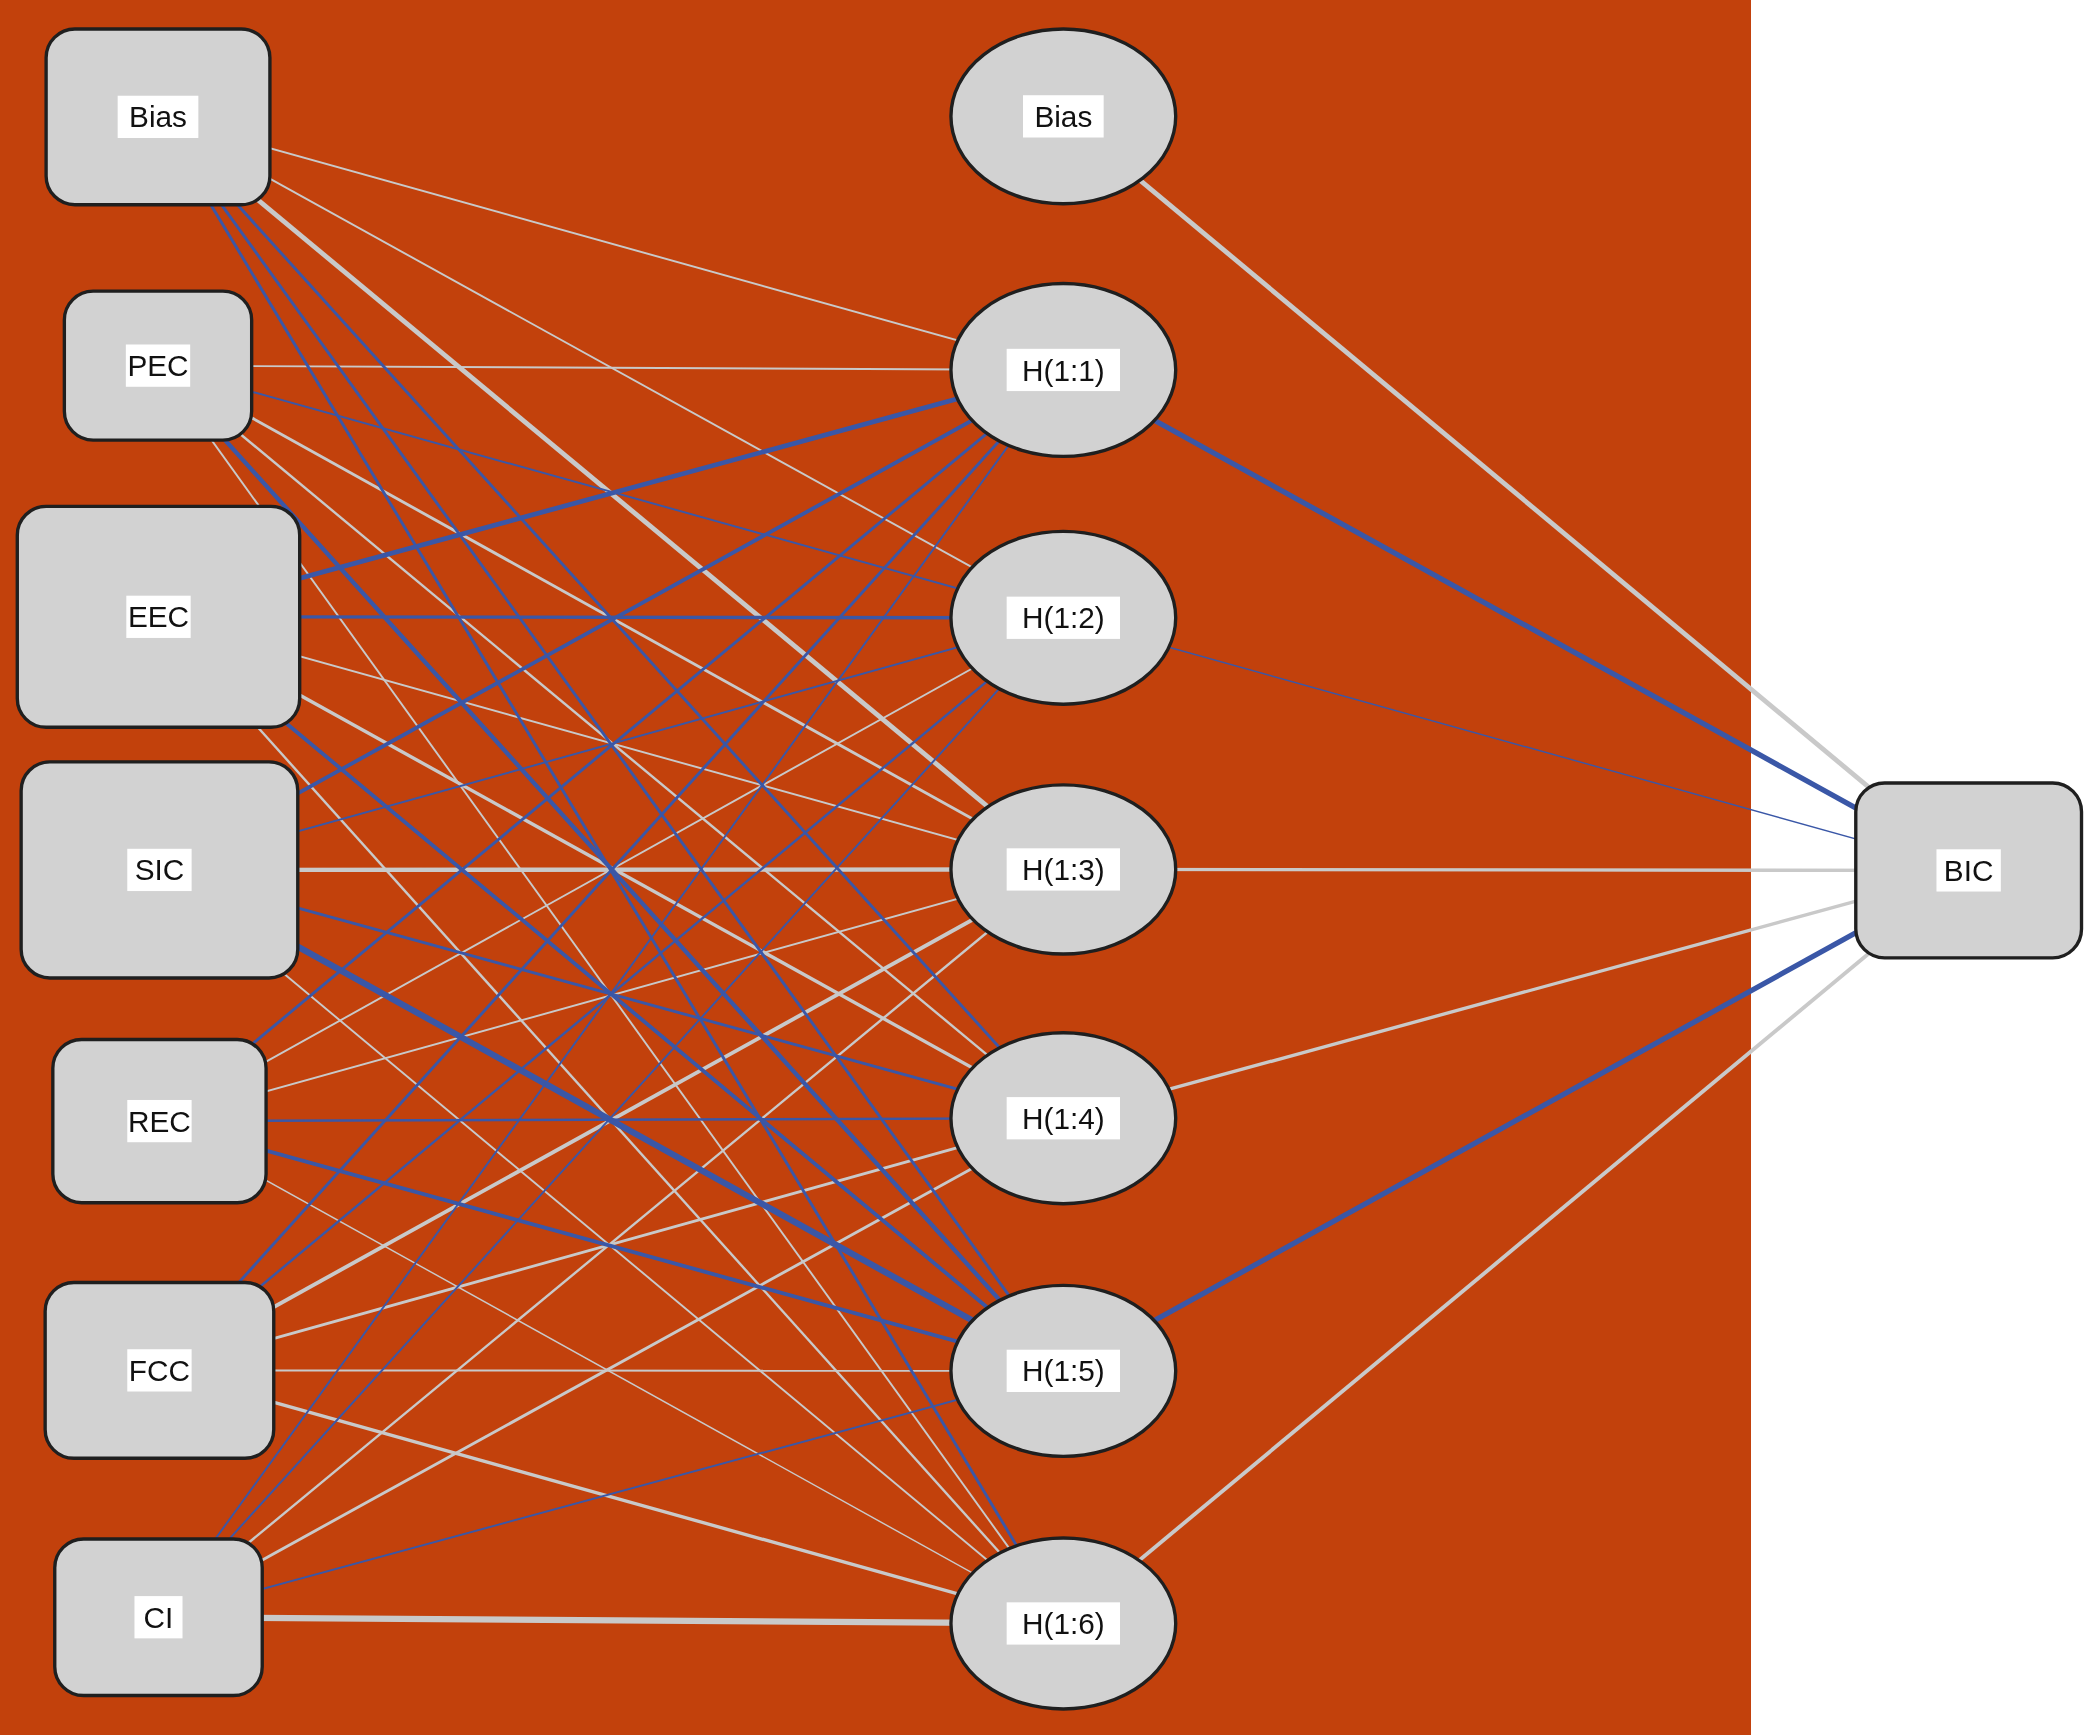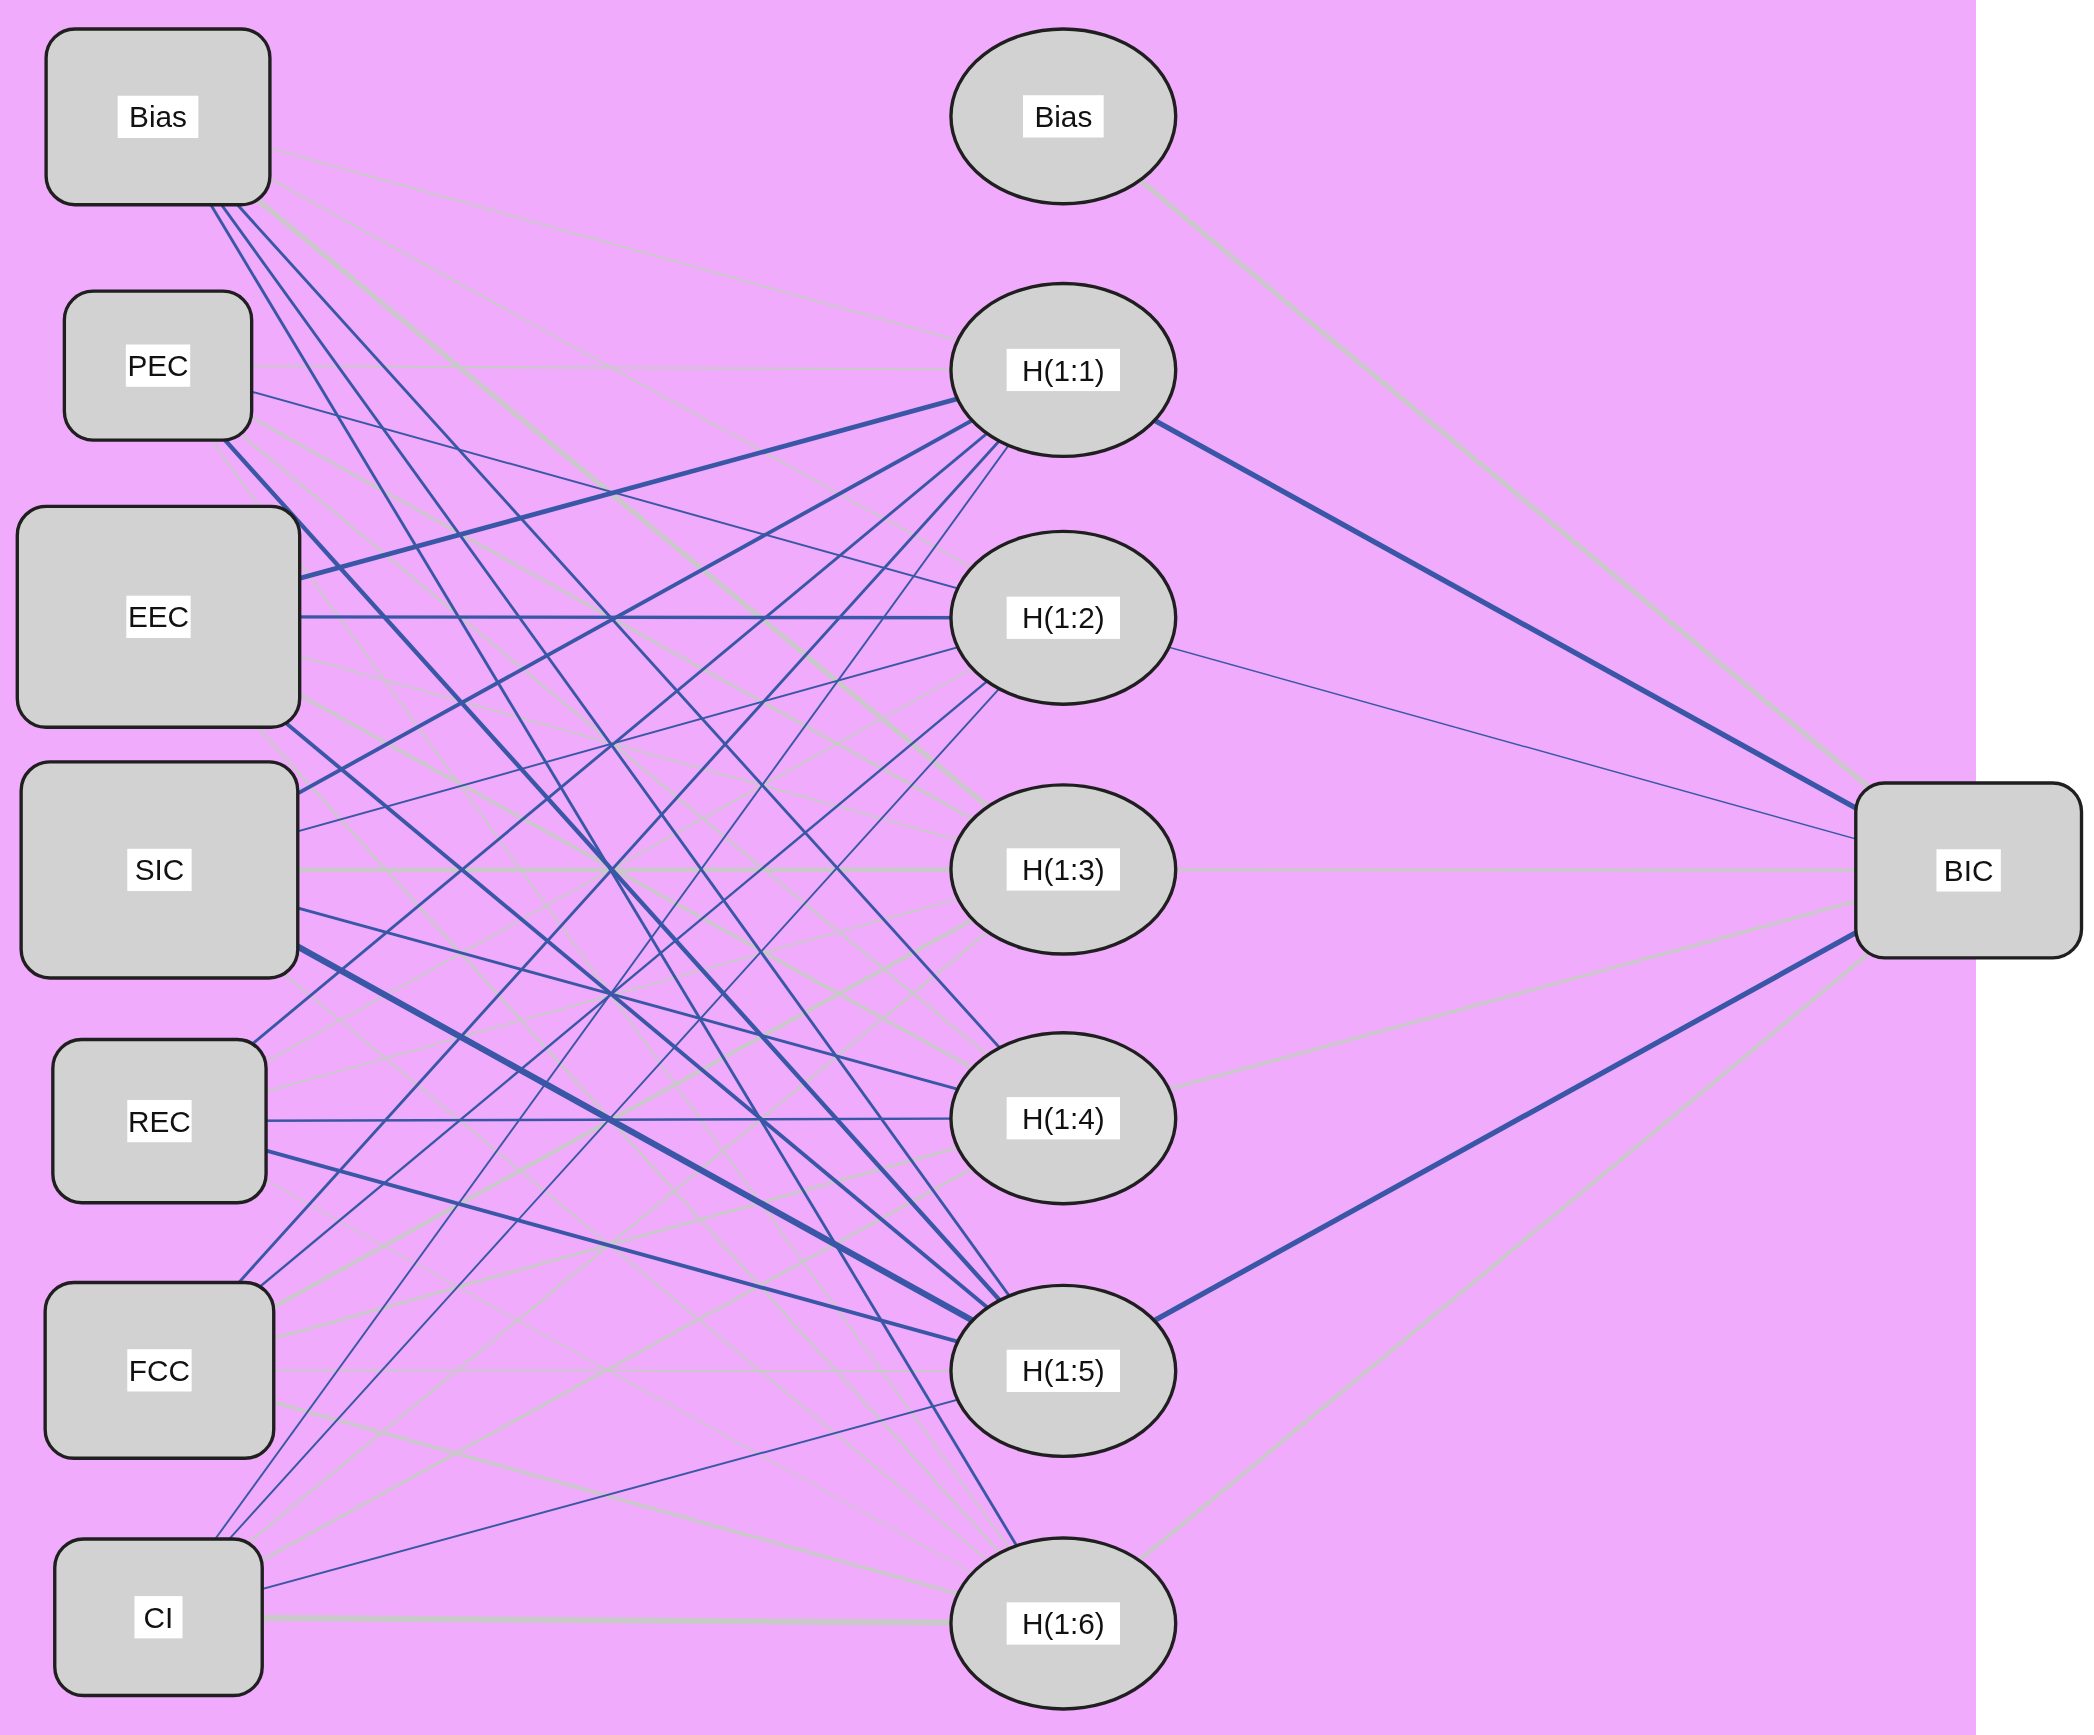--- a/index.html
+++ b/index.html
@@ -2,23 +2,23 @@
 <html><head>
 <meta charset="utf-8">
 <style>
   html, body {
     margin: 0;
     padding: 0;
     background: #ffffff;
   }
   .stage {
     position: relative;
-    width: 1976px;
+    width: 1751px;
     height: 1736px;
-    background: #f0abfc;
+    background: #c2410c;
     font-family: "Liberation Sans", sans-serif;
   }
   svg { display: block; }
   svg text {
     font-family: "Liberation Sans", sans-serif;
     font-size: 31px;
     fill: #111111;
   }
 </style>
 </head>

